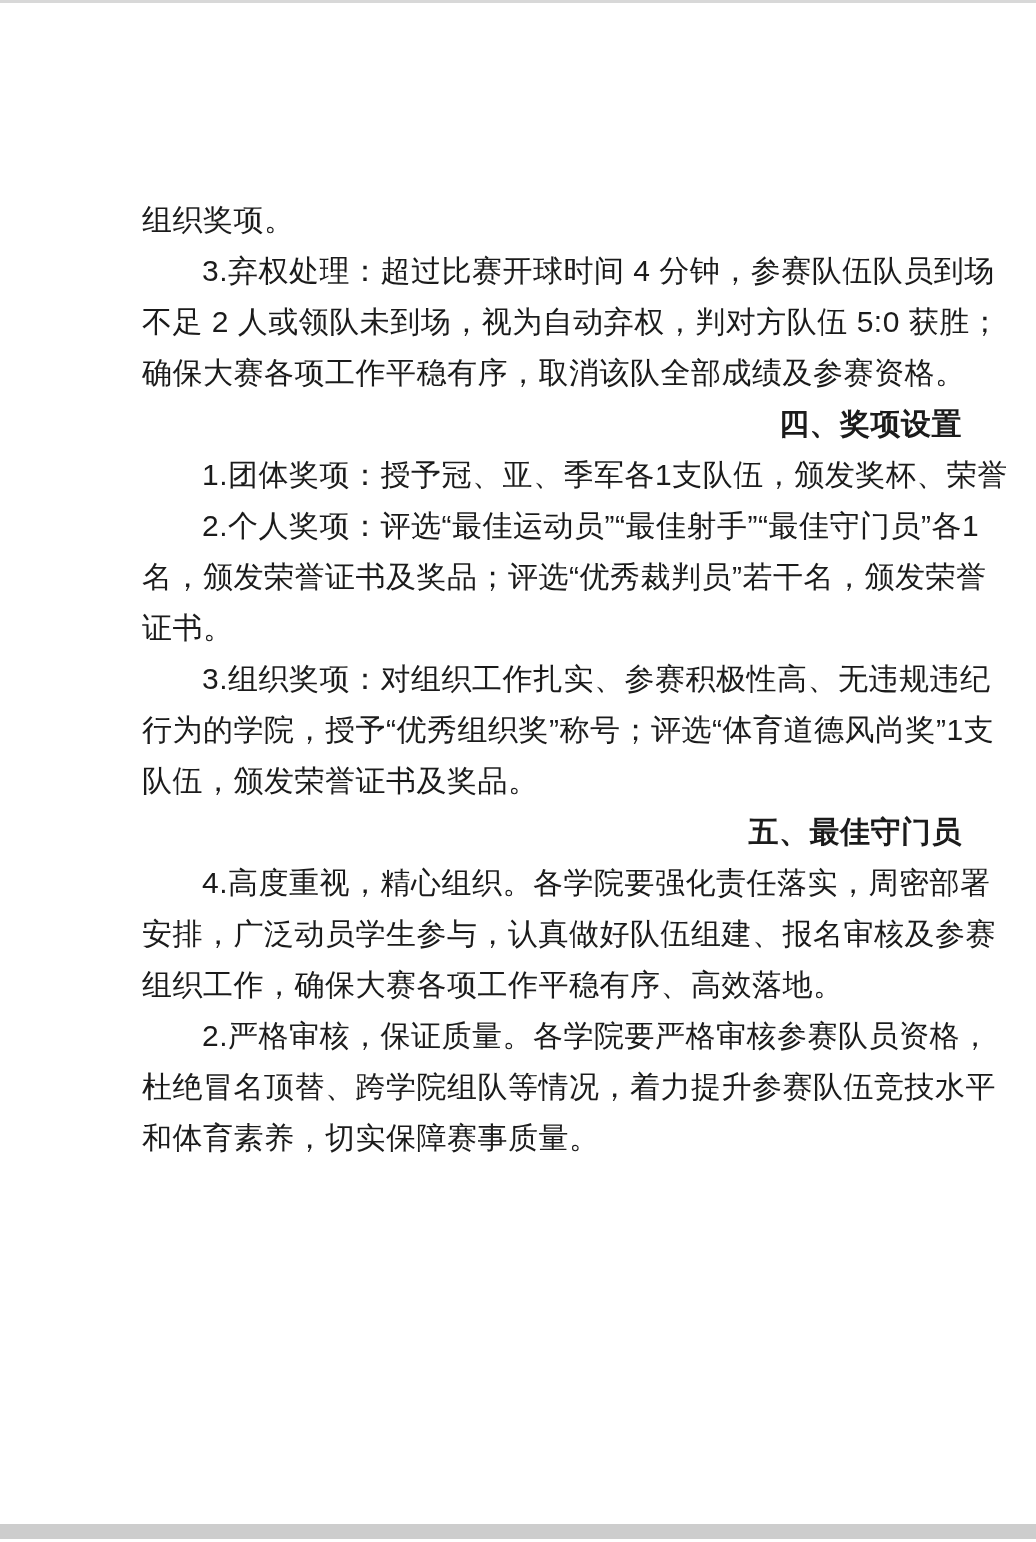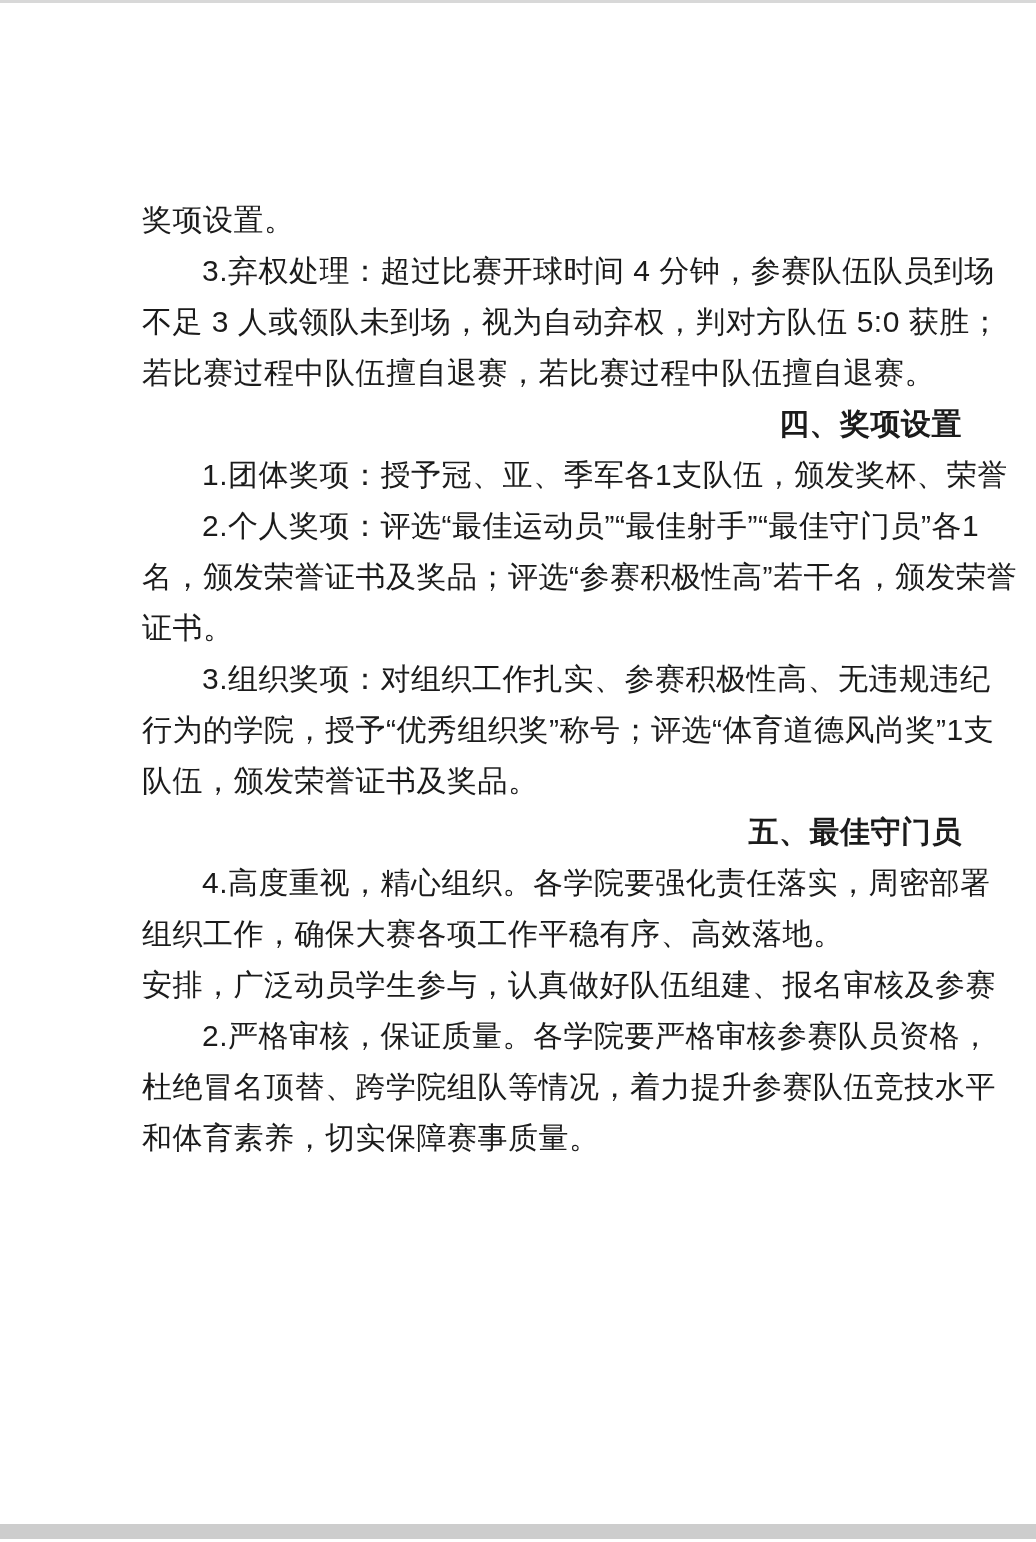--- a/index.html
+++ b/index.html
@@ -53,50 +53,50 @@
     text-align: right;
   }
 </style>
 </head>
 <body>
 
 <div class="page" style="background: rgb(255, 255, 255);">
   <div class="top-gutter" style="background: rgb(216, 216, 216);"></div>
   <div class="doc-content" style="color: rgb(27, 27, 27);">
       <div class="block body">
-        <div class="line">奖项设置。</div>
+        <div class="line">组织奖项。</div>
       </div>
       <div class="block body">
         <div class="line indent">3.弃权处理：超过比赛开球时间 4 分钟，参赛队伍队员到场</div>
-        <div class="line">不足 3 人或领队未到场，视为自动弃权，判对方队伍 5:0 获胜；</div>
-        <div class="line">若比赛过程中队伍擅自退赛，若比赛过程中队伍擅自退赛。</div>
+        <div class="line">不足 2 人或领队未到场，视为自动弃权，判对方队伍 5:0 获胜；</div>
+        <div class="line">确保大赛各项工作平稳有序，取消该队全部成绩及参赛资格。</div>
       </div>
       <div class="block heading">
         <div class="line indent">四、奖项设置</div>
       </div>
       <div class="block body">
         <div class="line indent">1.团体奖项：授予冠、亚、季军各1支队伍，颁发奖杯、荣誉</div>
       </div>
       <div class="block body">
         <div class="line indent">2.个人奖项：评选“最佳运动员”“最佳射手”“最佳守门员”各1</div>
-        <div class="line">名，颁发荣誉证书及奖品；评选“参赛积极性高”若干名，颁发荣誉</div>
+        <div class="line">名，颁发荣誉证书及奖品；评选“优秀裁判员”若干名，颁发荣誉</div>
         <div class="line">证书。</div>
       </div>
       <div class="block body">
         <div class="line indent">3.组织奖项：对组织工作扎实、参赛积极性高、无违规违纪</div>
         <div class="line">行为的学院，授予“优秀组织奖”称号；评选“体育道德风尚奖”1支</div>
         <div class="line">队伍，颁发荣誉证书及奖品。</div>
       </div>
       <div class="block heading">
         <div class="line indent">五、最佳守门员</div>
       </div>
       <div class="block body">
         <div class="line indent">4.高度重视，精心组织。各学院要强化责任落实，周密部署</div>
+        <div class="line">安排，广泛动员学生参与，认真做好队伍组建、报名审核及参赛</div>
         <div class="line">组织工作，确保大赛各项工作平稳有序、高效落地。</div>
-        <div class="line">安排，广泛动员学生参与，认真做好队伍组建、报名审核及参赛</div>
       </div>
       <div class="block body">
         <div class="line indent">2.严格审核，保证质量。各学院要严格审核参赛队员资格，</div>
         <div class="line">杜绝冒名顶替、跨学院组队等情况，着力提升参赛队伍竞技水平</div>
         <div class="line">和体育素养，切实保障赛事质量。</div>
       </div>
     </div>
   <div class="bottom-gutter" style="background: rgb(205, 205, 205);"></div>
 </div>
 

